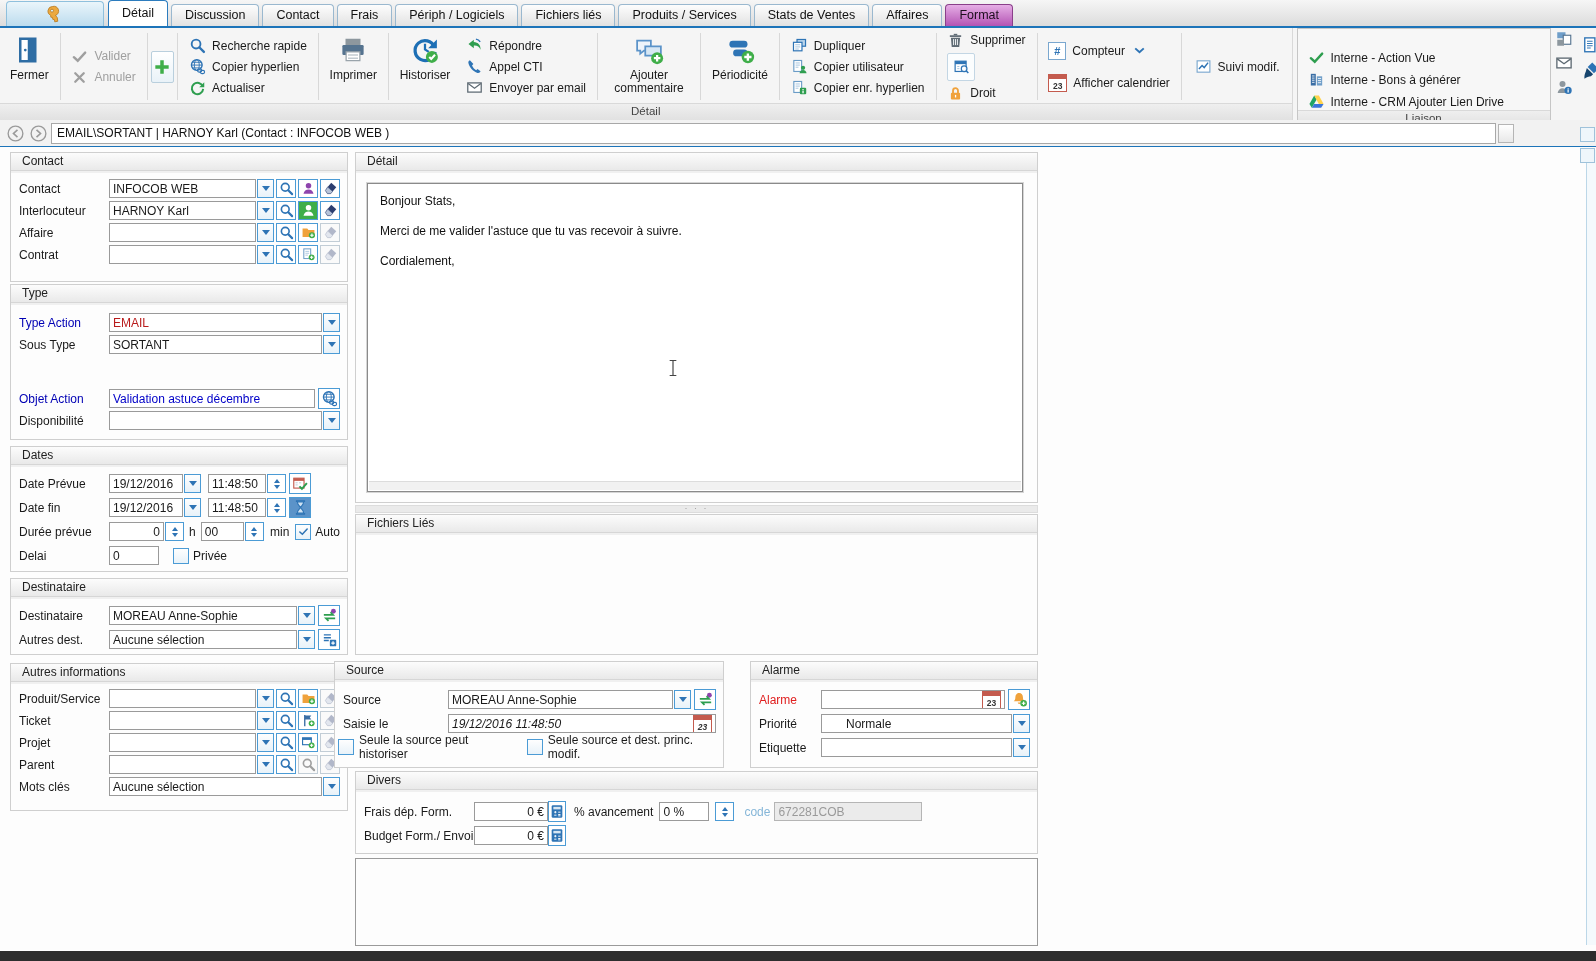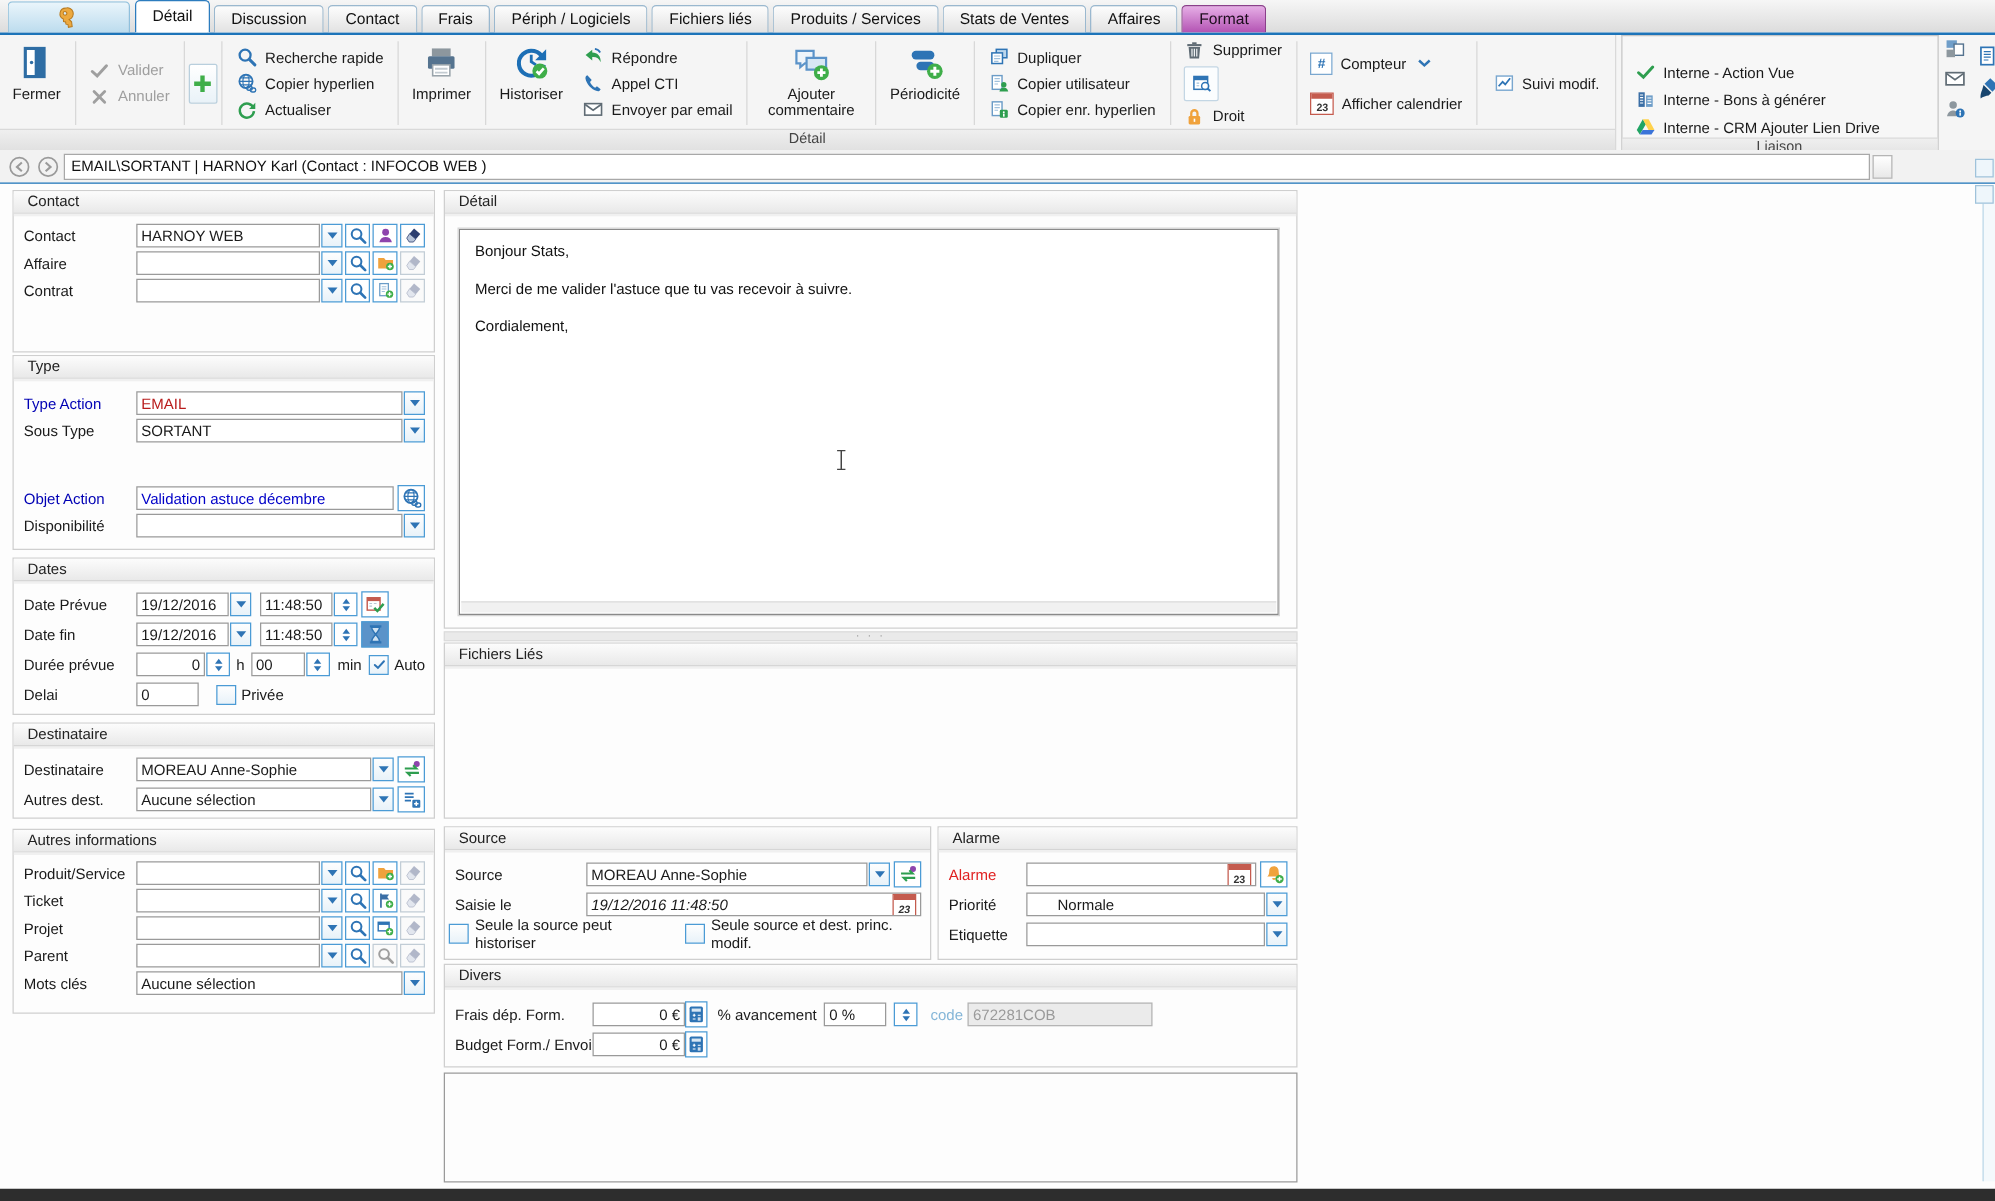--- a/index.html
+++ b/index.html
@@ -581,32 +581,56 @@
       </div>
     <div class="crumbdrop"></div>
   </div>
 
   <div class="grp" style="left:10px;top:152px;width:338px;height:130px">
     <div class="grph"><span>Contact</span></div>
     <div style="height:6px"></div>
     <div class="row">
       <span class="lbl">Contact</span>
       <span class="fld" style="flex:1">
-          <span>HARNOY WEB</span>
+          <span>INFOCOB WEB</span>
         </span>
       <span class="dd">
           <i class="tri"></i>
         </span>
       <span class="bic">
           <svg class="ic c-blue">
             <use href="#s-search"></use>
           </svg>
         </span>
       <span class="bic">
           <svg class="ic c-purple">
+            <use href="#s-person"></use>
+          </svg>
+        </span>
+      <span class="bic">
+          <svg class="ic">
+            <use href="#s-eraser"></use>
+          </svg>
+        </span>
+    </div>
+    <div class="row">
+      <span class="lbl">Interlocuteur</span>
+      <span class="fld" style="flex:1">
+          <span>HARNOY Karl</span>
+        </span>
+      <span class="dd">
+          <i class="tri"></i>
+        </span>
+      <span class="bic">
+          <svg class="ic c-blue">
+            <use href="#s-search"></use>
+          </svg>
+        </span>
+      <span class="bic" style="background:#3fae49">
+          <svg class="ic" style="color:#fff">
             <use href="#s-person"></use>
           </svg>
         </span>
       <span class="bic">
           <svg class="ic">
             <use href="#s-eraser"></use>
           </svg>
         </span>
     </div>
     <div class="row">
@@ -938,21 +962,21 @@
   <svg class="ibeam">
       <use href="#s-ibeam"></use>
     </svg>
 
   <div class="splitter"><span>· · ·</span></div>
 
   <div class="grp" style="left:355px;top:514px;width:683px;height:141px">
     <div class="grph"><span>Fichiers Liés</span></div>
   </div>
 
-  <div class="grp" style="left:355px;top:661px;width:390px;height:107px">
+  <div class="grp" style="left:334px;top:661px;width:390px;height:107px">
     <div class="grph"><span>Source</span></div>
     <div style="height:7px"></div>
     <div class="row" style="height:23px">
       <span class="lbl" style="flex-basis:105px">Source</span>
       <span class="fld" style="flex:1">
           <span>MOREAU Anne-Sophie</span>
         </span>
       <span class="dd">
           <i class="tri"></i>
         </span>

